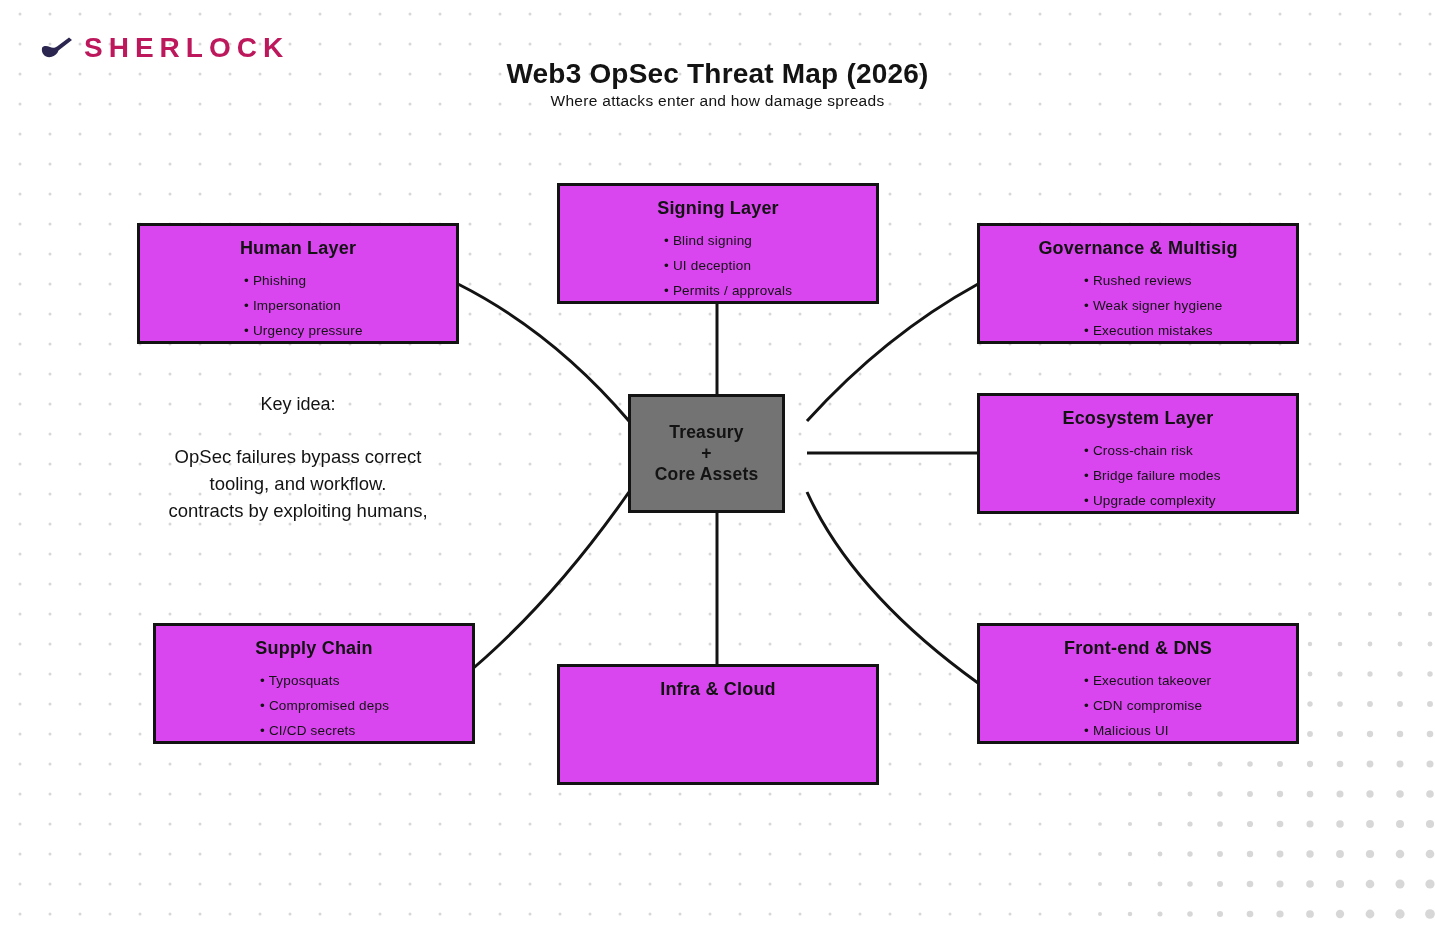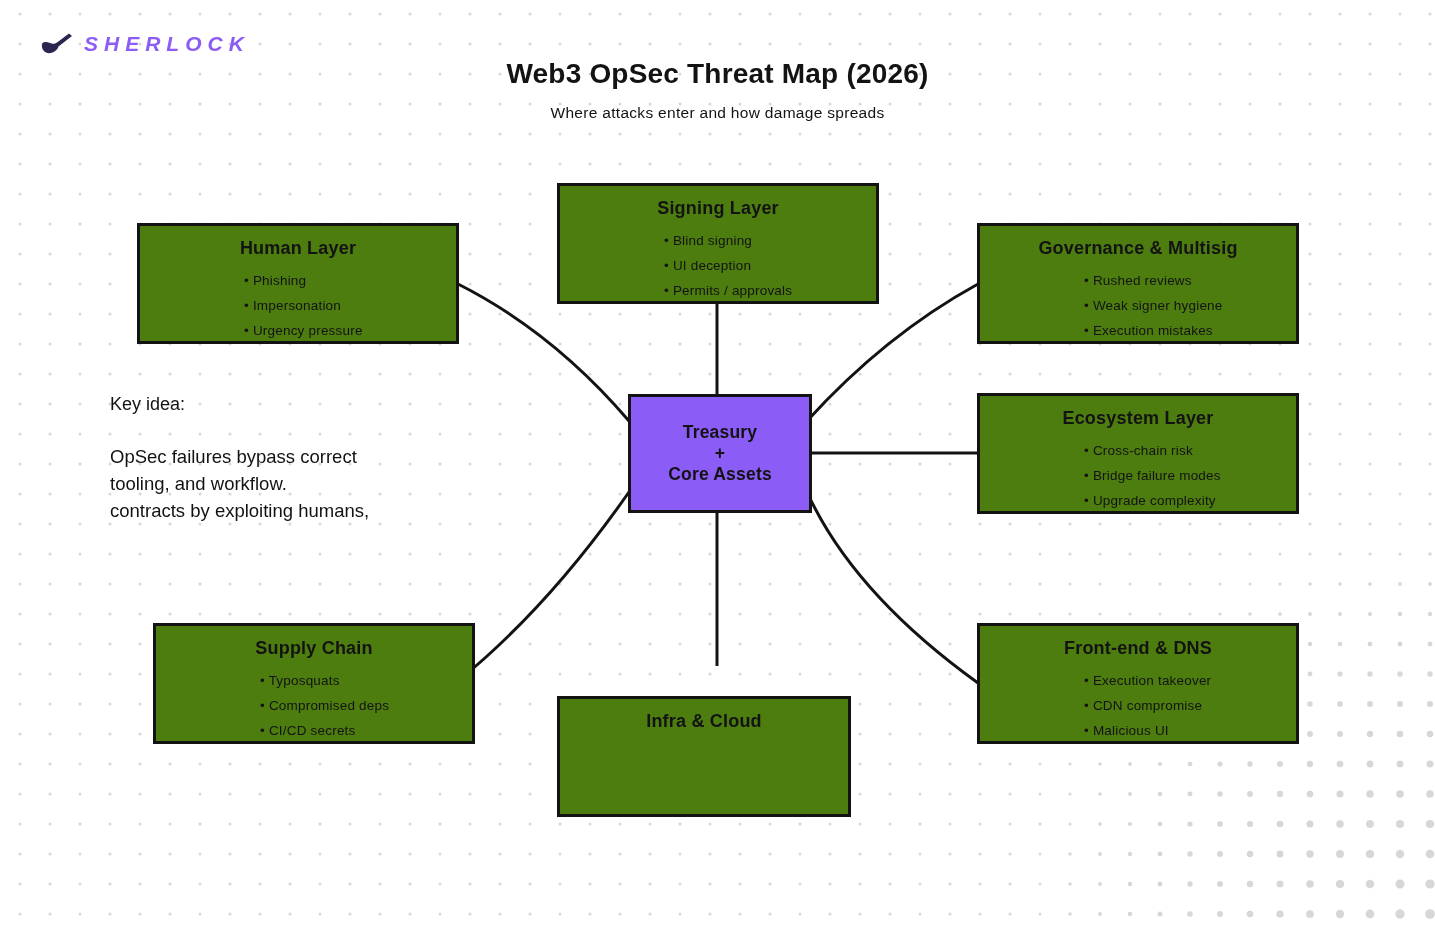--- a/index.html
+++ b/index.html
@@ -9,50 +9,50 @@
   
   #dots{position:absolute;inset:0;z-index:0;}
   #dots circle{fill:#d0d0d0;opacity:.85;}
 
   
   #connectors{position:absolute;inset:0;z-index:1;}
   #connectors path{stroke:#131313;stroke-width:3;fill:none;}
 
   
   .logo{position:absolute;left:40px;top:32px;display:flex;align-items:center;gap:10px;z-index:2;}
-  .logo-text{font-weight:bold;font-size:21px;letter-spacing:6px;color:#8b5cf6;font-style:italic;}
+  .logo-text{font-weight:bold;font-size:28px;letter-spacing:6px;color:#be185d;}
 
   
   .header{position:absolute;left:0;top:58px;width:100%;text-align:center;z-index:2;}
   .title{font-size:28px;font-weight:bold;letter-spacing:.2px;}
-  .subtitle{margin-top:14px;font-size:15.5px;letter-spacing:.3px;}
+  .subtitle{margin-top:2px;font-size:15.5px;letter-spacing:.3px;}
 
   
-  .key-idea{position:absolute;left:110px;top:394px;width:390px;z-index:2;}
+  .key-idea{position:absolute;left:103px;top:394px;width:390px;text-align:center;z-index:2;}
   .key-idea-heading{font-size:18px;margin-bottom:28px;}
   .key-idea-line{font-size:18.5px;line-height:27px;}
 
   
-  .node{position:absolute;box-sizing:border-box;background:#4d7c0f;border:3px solid #131313;z-index:2;}
+  .node{position:absolute;box-sizing:border-box;background:#d946ef;border:3px solid #131313;z-index:2;}
   .node-title{text-align:center;font-weight:bold;font-size:18px;padding-top:12px;letter-spacing:.2px;}
   .node-bullets{list-style:none;margin:9px 0 0 0;padding:0 0 4px 104px;text-align:left;}
   .node-bullets li{font-size:13.5px;line-height:25px;letter-spacing:.2px;}
   .node-bullets li::before{content:"• ";}
 
   .node-human{left:137px;top:223px;width:322px;height:121px;}
   .node-signing{left:557px;top:183px;width:322px;height:121px;}
   .node-governance{left:977px;top:223px;width:322px;height:121px;}
   .node-ecosystem{left:977px;top:393px;width:322px;height:121px;}
   .node-supply{left:137px;top:623px;width:322px;height:121px;margin-left:16px;}
-  .node-infra{left:557px;top:696px;width:294px;height:121px;}
+  .node-infra{left:557px;top:664px;width:322px;height:121px;}
   .node-frontend{left:977px;top:623px;width:322px;height:121px;}
 
   
-  .center-node{position:absolute;left:628px;top:394px;width:184px;height:119px;box-sizing:border-box;
-    background:#8b5cf6;border:3px solid #131313;z-index:2;display:flex;flex-direction:column;
+  .center-node{position:absolute;left:628px;top:394px;width:157px;height:119px;box-sizing:border-box;
+    background:#737373;border:3px solid #131313;z-index:2;display:flex;flex-direction:column;
     align-items:center;justify-content:center;}
   .center-line{font-weight:bold;font-size:17.5px;line-height:21px;text-align:center;letter-spacing:.2px;}
 </style>
 </head>
 <body>
 
 <div class="canvas">
 
   <svg id="dots" width="1435" height="928" viewBox="0 0 1435 928" xmlns="http://www.w3.org/2000/svg">
       <circle cx="20" cy="14" r="1.50"></circle>

